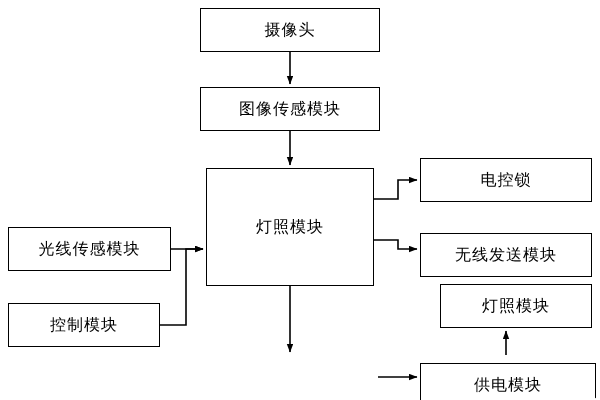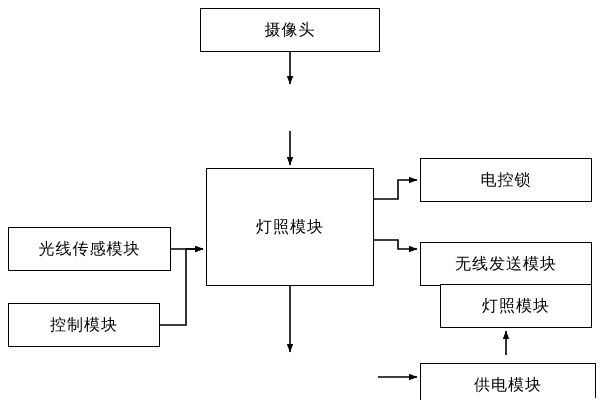--- a/index.html
+++ b/index.html
@@ -76,38 +76,41 @@
 
     <line x1="378" y1="377" x2="417" y2="377" marker-end="url(#arrow)"></line>
 
     <line x1="506" y1="355" x2="506" y2="331" marker-end="url(#arrow)"></line>
   </svg>
 
   <div class="node" style="left:200px; top:8px; width:180px; height:44px;">
     <span>摄像头</span>
   </div>
 
+  <div class="node" style="left:200px; top:87px; width:180px; height:44px;">
+    <span>图像传感模块</span>
+  </div>
 
   <div class="node big" style="left:206px; top:168px; width:168px; height:118px;">
     <span>灯照模块</span>
   </div>
 
   <div class="node" style="left:8px; top:227px; width:163px; height:44px;">
     <span>光线传感模块</span>
   </div>
 
   <div class="node" style="left:8px; top:303px; width:152px; height:44px;">
     <span>控制模块</span>
   </div>
 
   <div class="node" style="left:420px; top:158px; width:172px; height:44px;">
     <span>电控锁</span>
   </div>
 
-  <div class="node" style="left:420px; top:242px; width:172px; height:44px;">
+  <div class="node" style="left:420px; top:233px; width:172px; height:44px;">
     <span>无线发送模块</span>
   </div>
 
   <div class="node" style="left:440px; top:284px; width:152px; height:44px;text-align:right;">
     <span>灯照模块</span>
   </div>
 
 
   <div class="node" style="left:420px; top:355px; width:176px; height:44px;margin-top:8px;">
     <span>供电模块</span>

